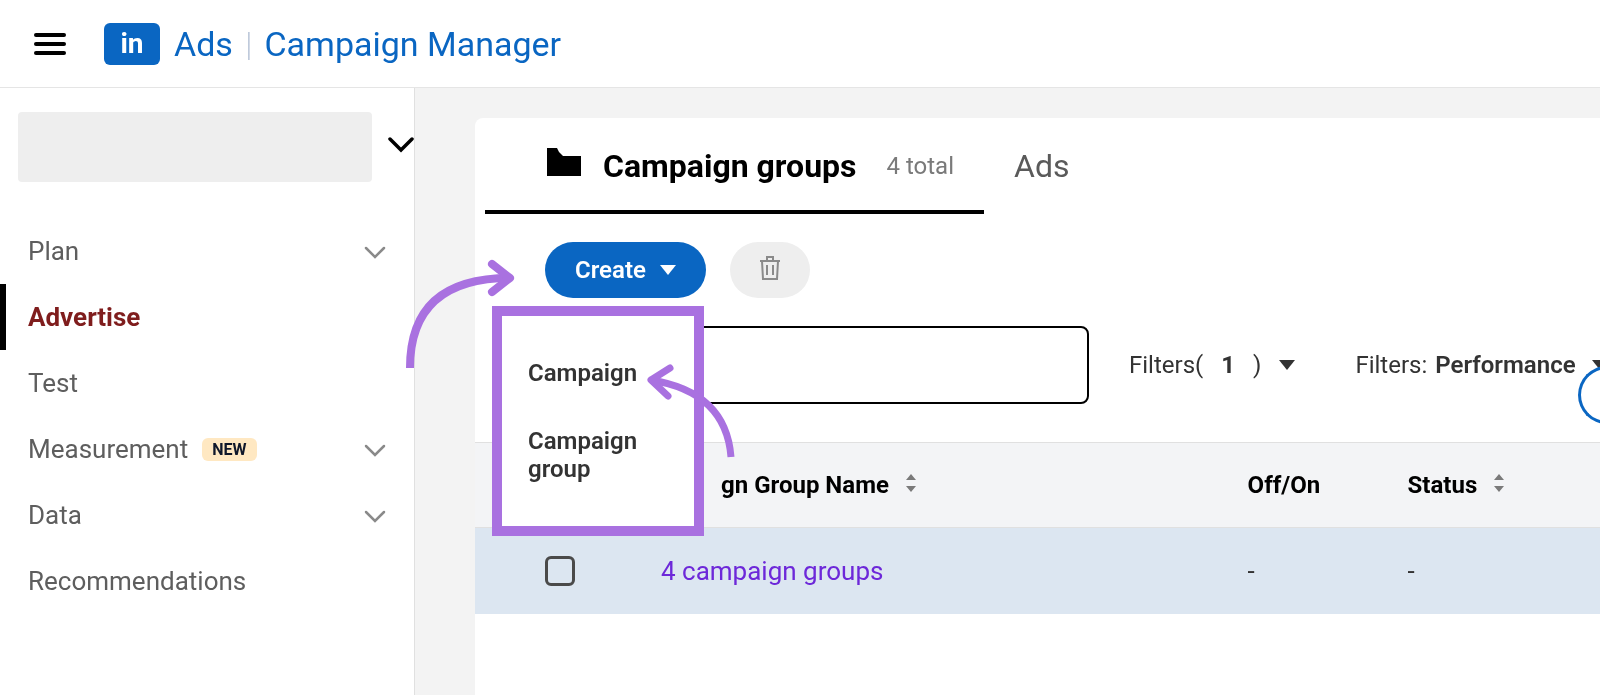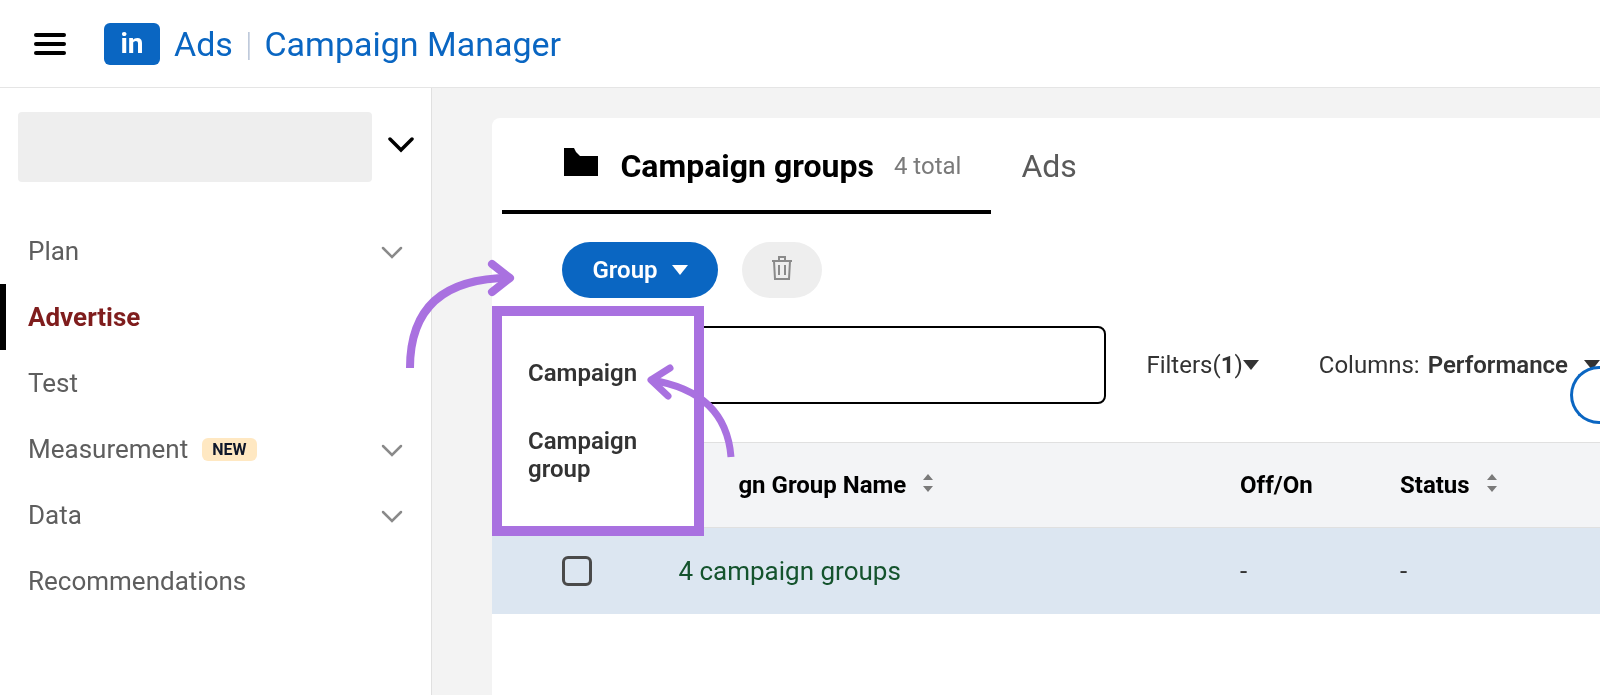--- a/index.html
+++ b/index.html
@@ -157,20 +157,21 @@
       bottom: 0;
       left: -60px;
       right: -30px;
       height: 4px;
       background: #000;
     }
     .tab-count {
       font-size: 24px;
       color: #7a7a7a;
       font-weight: 400;
+      margin-left: 10px;
     }
     .folder-icon svg {
       width: 38px;
       height: 32px;
     }
     .star-icon {
       width: 32px;
       height: 32px;
       background: #333;
       border-radius: 4px;
@@ -240,21 +241,21 @@
       font-size: 26px;
       color: #7a7a7a;
       display: flex;
       align-items: center;
     }
     .filters-label {
       font-size: 24px;
       color: #333;
       display: flex;
       align-items: center;
-      gap: 0;
+      gap: 18px;
     }
     .filters-count {
       font-weight: 700;
     }
     .caret-dark {
       width: 0;
       height: 0;
       border-left: 8px solid transparent;
       border-right: 8px solid transparent;
       border-top: 10px solid #333;
@@ -305,21 +306,21 @@
     }
     .checkbox {
       width: 30px;
       height: 30px;
       border: 3px solid #4a4a4a;
       border-radius: 6px;
       cursor: pointer;
     }
     .row-name {
       font-size: 26px;
-      color: #14532d;
+      color: #6d28d9;
       margin-left: 86px;
       flex: 1;
     }
     .row-cell {
       font-size: 26px;
       color: #333;
     }
     .row-cell.offon { width: 160px; }
     .row-cell.status { width: 200px; }
     
@@ -439,21 +440,21 @@
           <span>Campaign groups</span>
           <span class="tab-count">4 total</span>
         </div>
         <div class="tab">
           <span>Ads</span>
         </div>
       </div>
 
       <div class="toolbar-row">
         <button class="create-btn">
-          <span>Group</span>
+          <span>Create</span>
           <span class="caret"></span>
         </button>
         <div class="trash-btn">
           <span>
             <svg width="22" height="26" viewBox="0 0 22 26">
                 <path d="M3 6 L19 6 L18 24 L4 24 Z M1 6 L21 6 M8 2 L14 2 L14 6 L8 6 Z M8 10 L8 20 M14 10 L14 20" stroke="#8a8a8a" stroke-width="2" fill="none"></path>
               </svg>
           </span>
         </div>
       </div>
@@ -462,21 +463,21 @@
         <div class="search-box">
           <span>or ID</span>
         </div>
         <div class="filters-label">
           <span>Filters(</span>
             <span class="filters-count">1</span>
             <span>)</span>
           <span class="caret-dark"></span>
         </div>
         <div class="columns-label">
-          <span>Columns: </span>
+          <span>Filters: </span>
           <span class="columns-value">Performance</span>
           <span class="caret-dark" style="margin-left:8px"></span>
         </div>
       </div>
 
       <div class="table-header">
         <div class="th-spacer"></div>
         <div class="th name">
           <span>gn Group Name</span>
           <span class="sort-icon"><svg viewBox="0 0 16 20">

